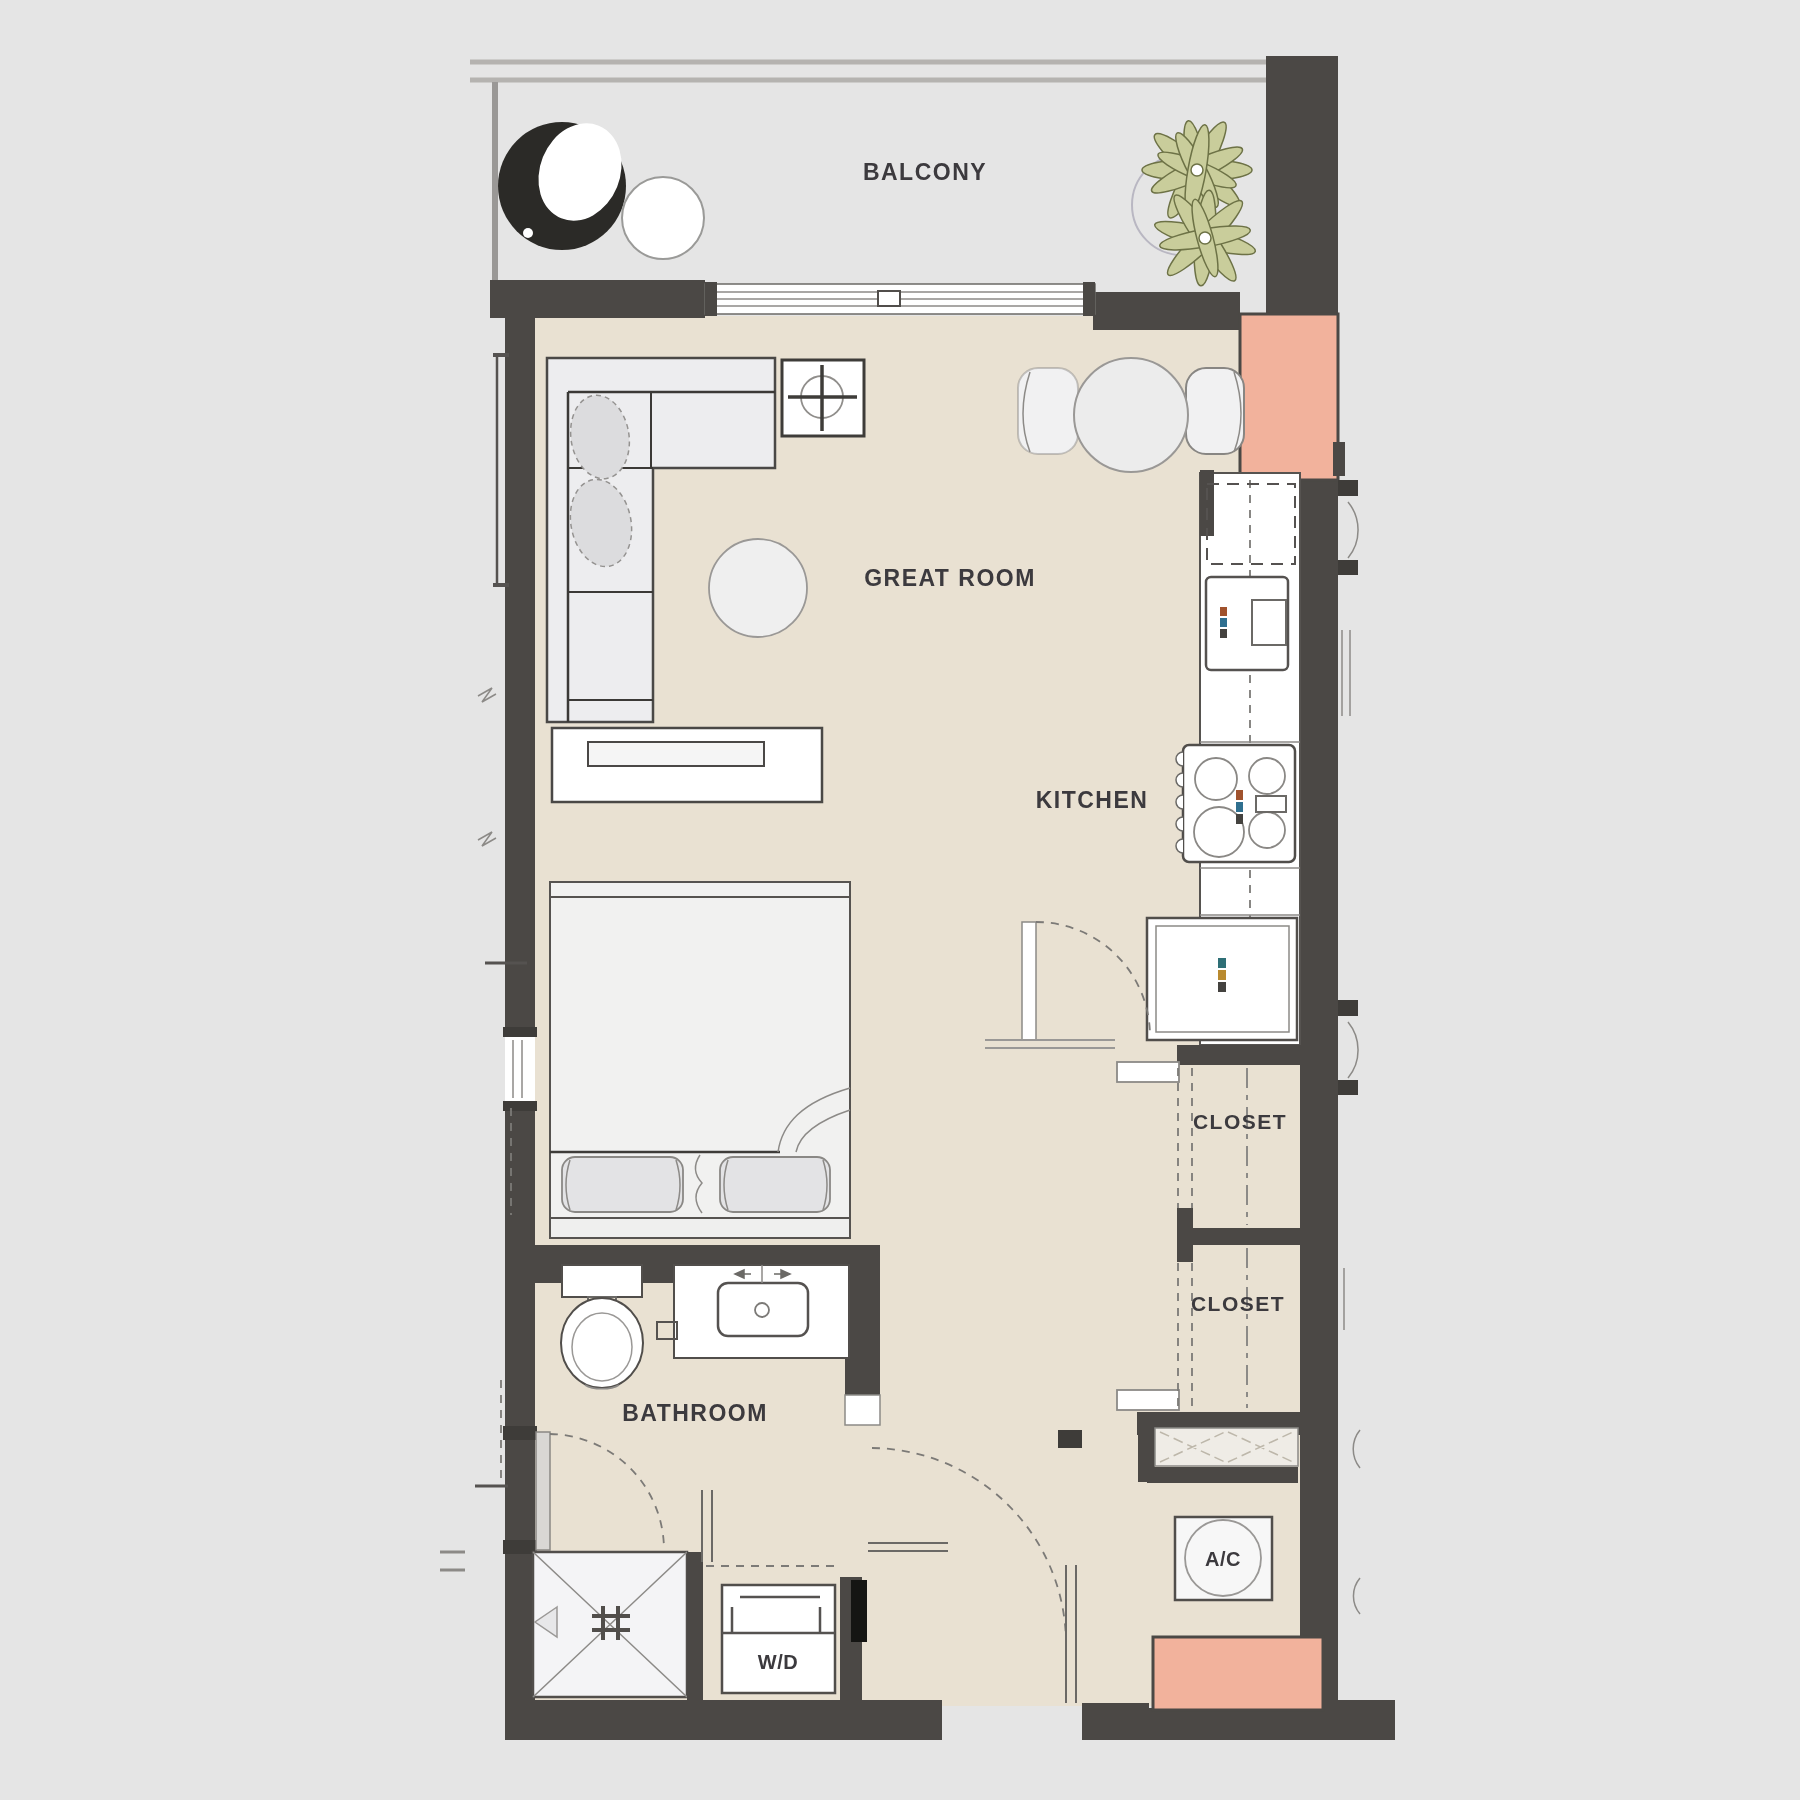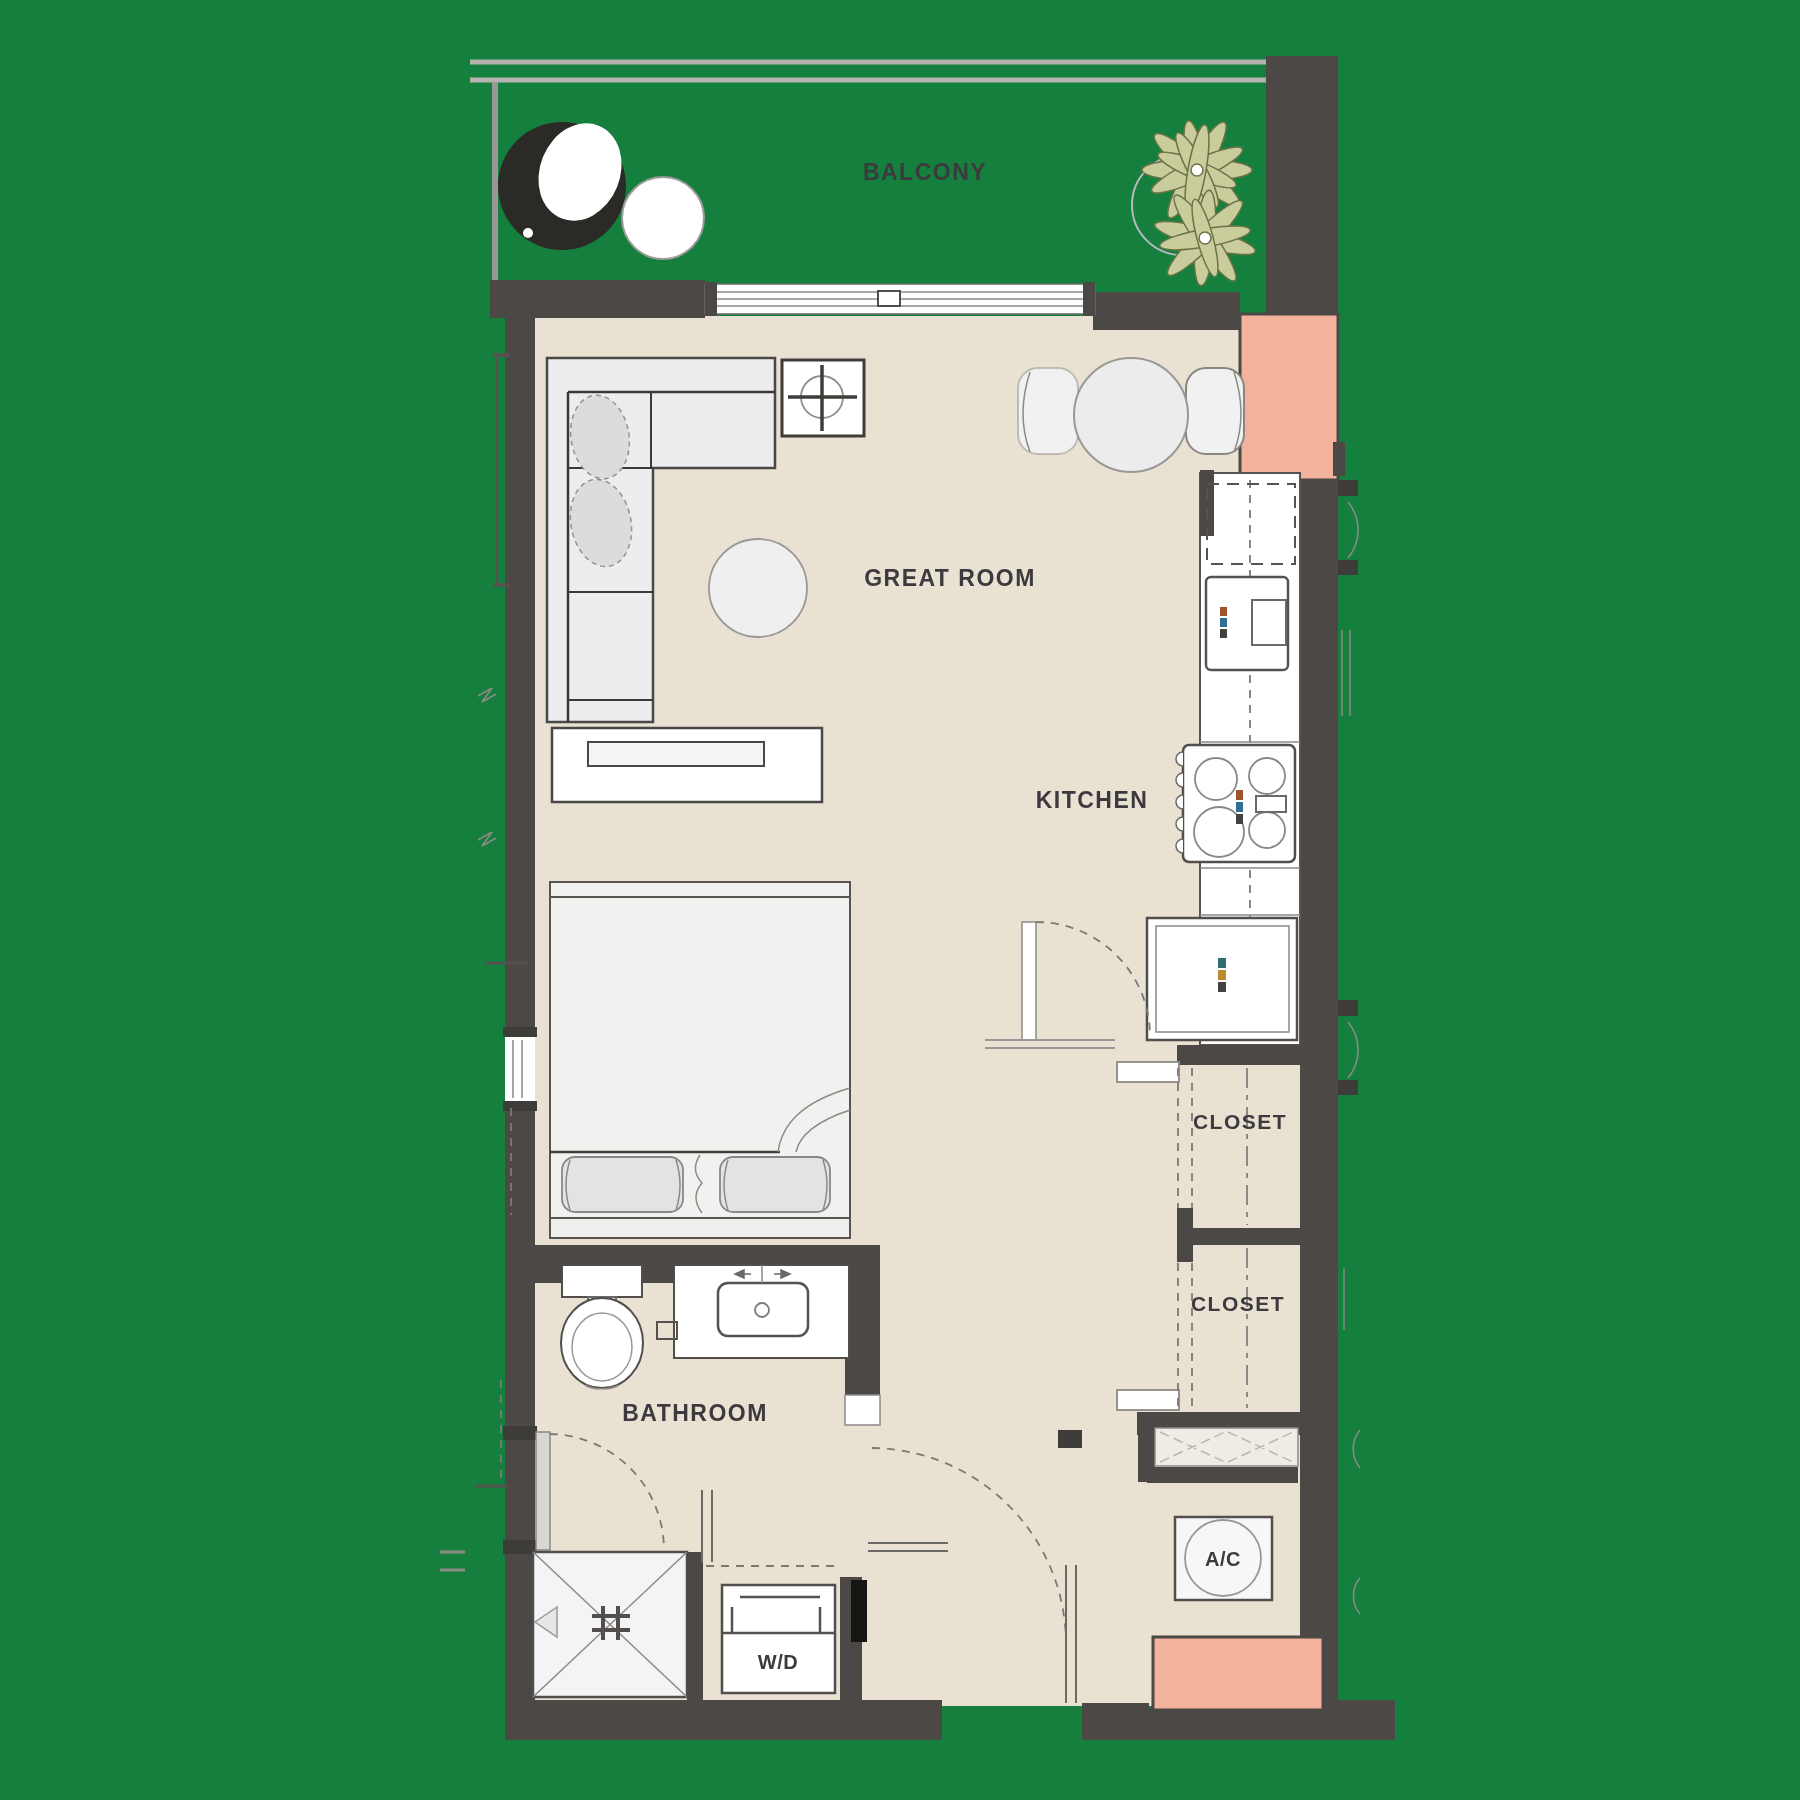--- a/index.html
+++ b/index.html
@@ -1,16 +1,16 @@
 <!DOCTYPE html>
 <html><head>
 <meta charset="utf-8">
 <style>
   html,body{margin:0;padding:0;background:#ffffff;}
-  #stage{position:relative;width:1800px;height:1800px;background:#15803d;overflow:hidden;
+  #stage{position:relative;width:1800px;height:1800px;background:#e5e5e5;overflow:hidden;
          font-family:"Liberation Sans", sans-serif;}
   svg{position:absolute;left:0;top:0;}
   .wall{fill:#4B4845;}
   .wall2{fill:#3E3C39;}
   .floor{fill:#E9E1D2;}
   .pink{fill:#F2B29C;stroke:#4B4845;stroke-width:3;}
   .thinl{stroke:#8C8A87;stroke-width:1.5;fill:none;}
   .dashl{stroke:#7c7a77;stroke-width:1.8;fill:none;stroke-dasharray:8 7;}
   .rod{stroke:#8C8A87;stroke-width:2;fill:none;stroke-dasharray:20 7 5 7;}
   .lbl{font-family:"Liberation Sans", sans-serif;font-size:23px;letter-spacing:1.5px;

